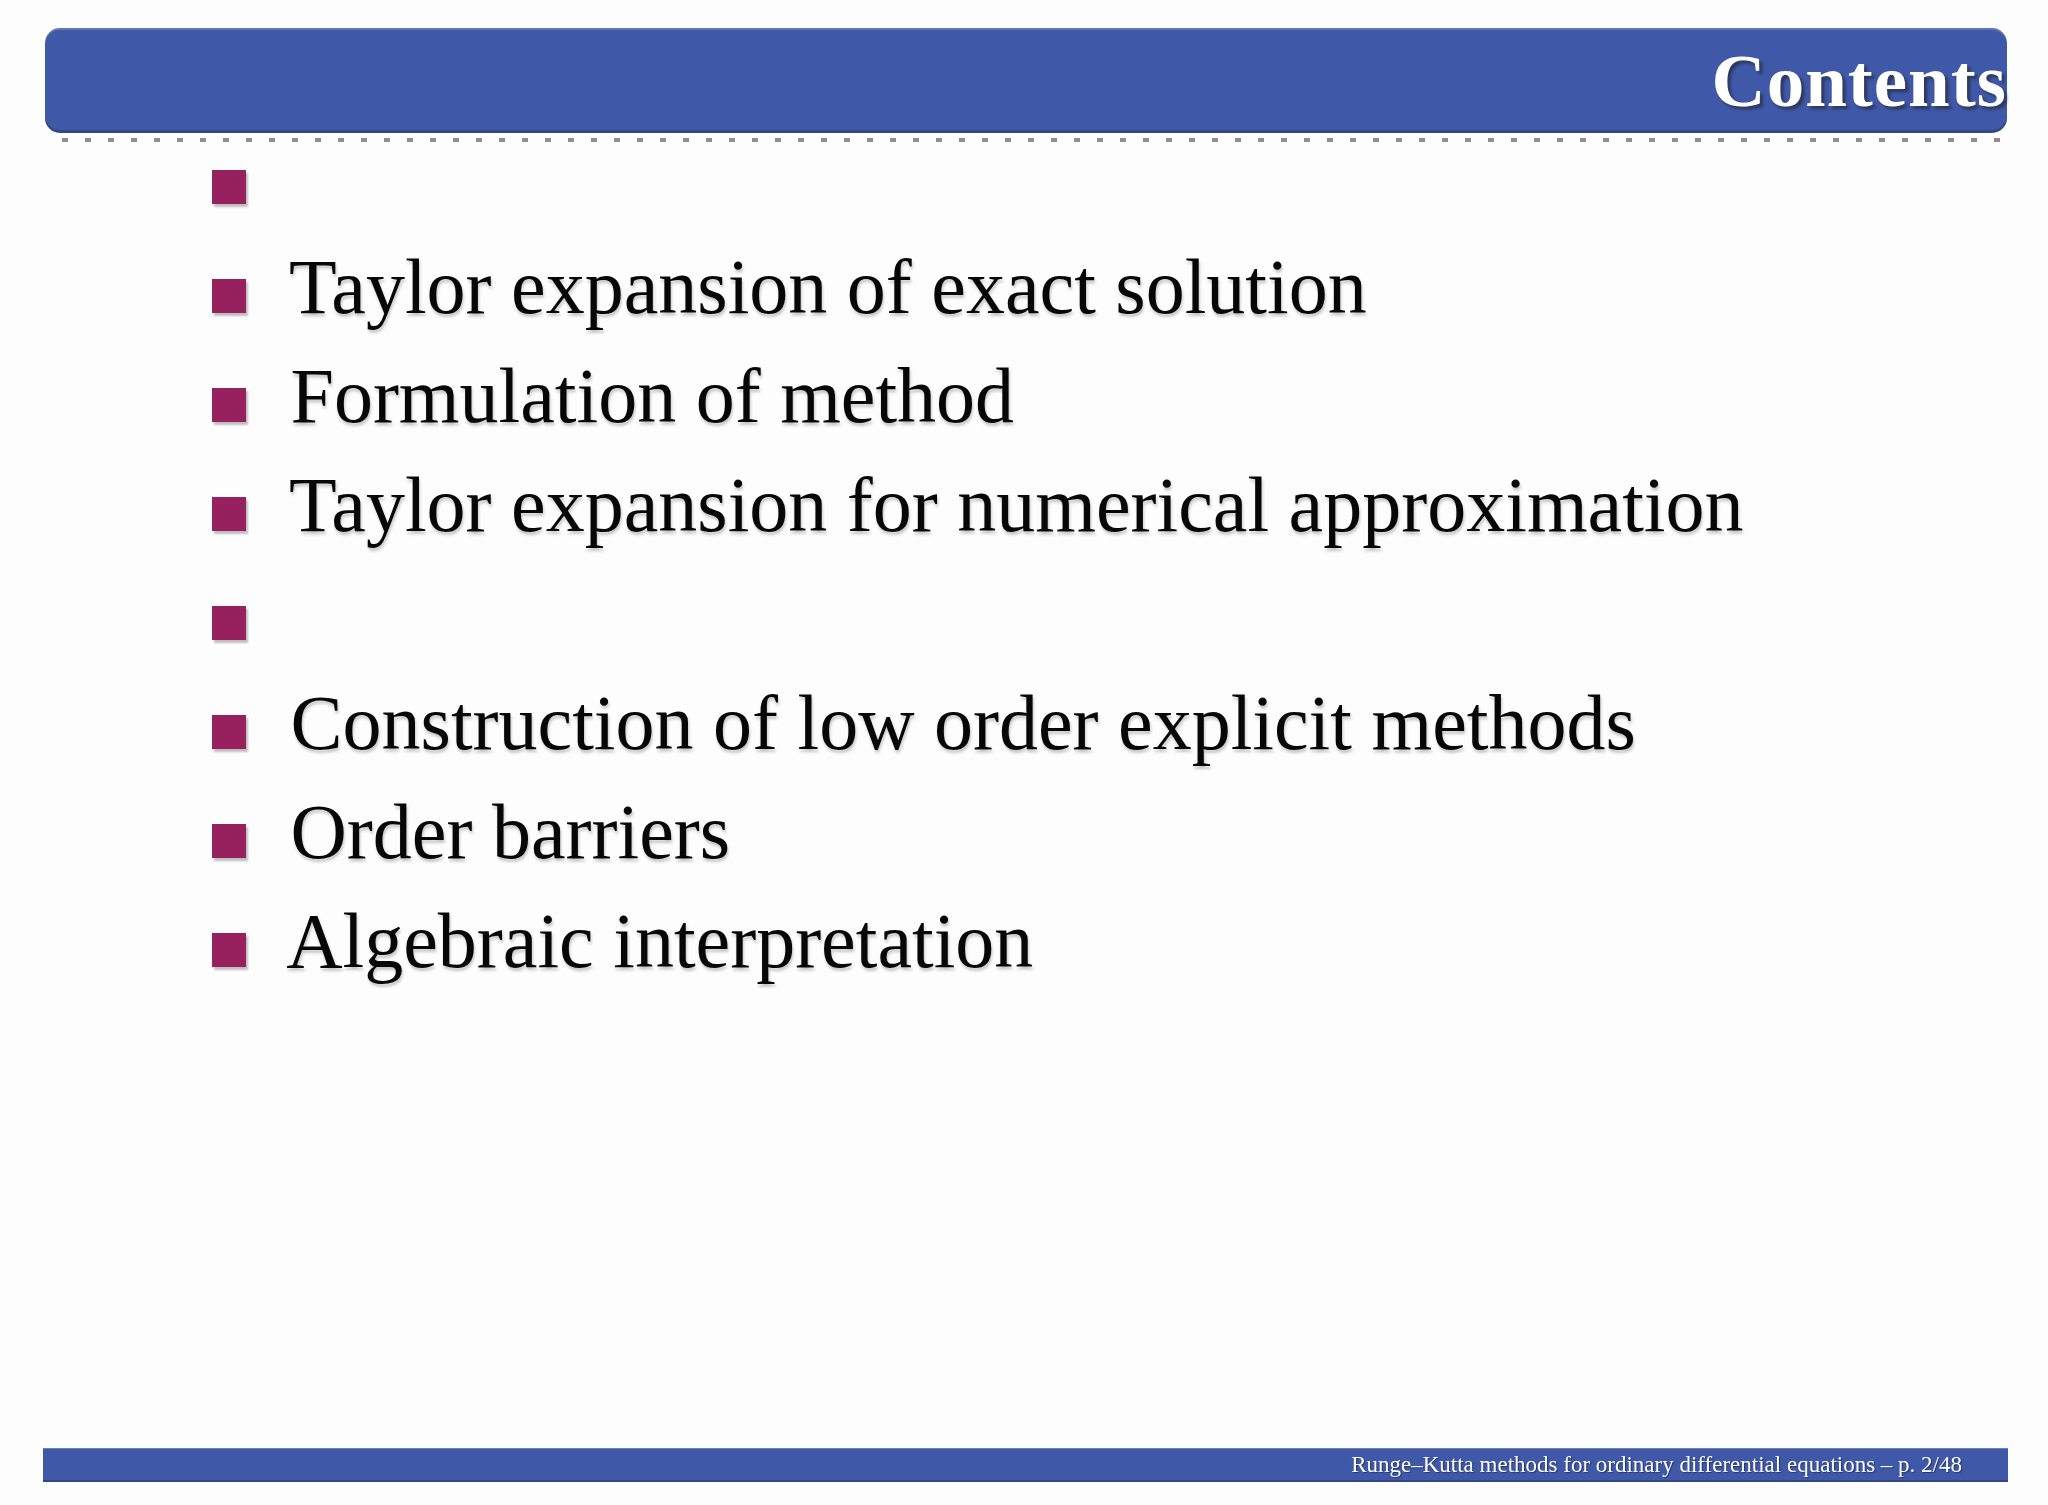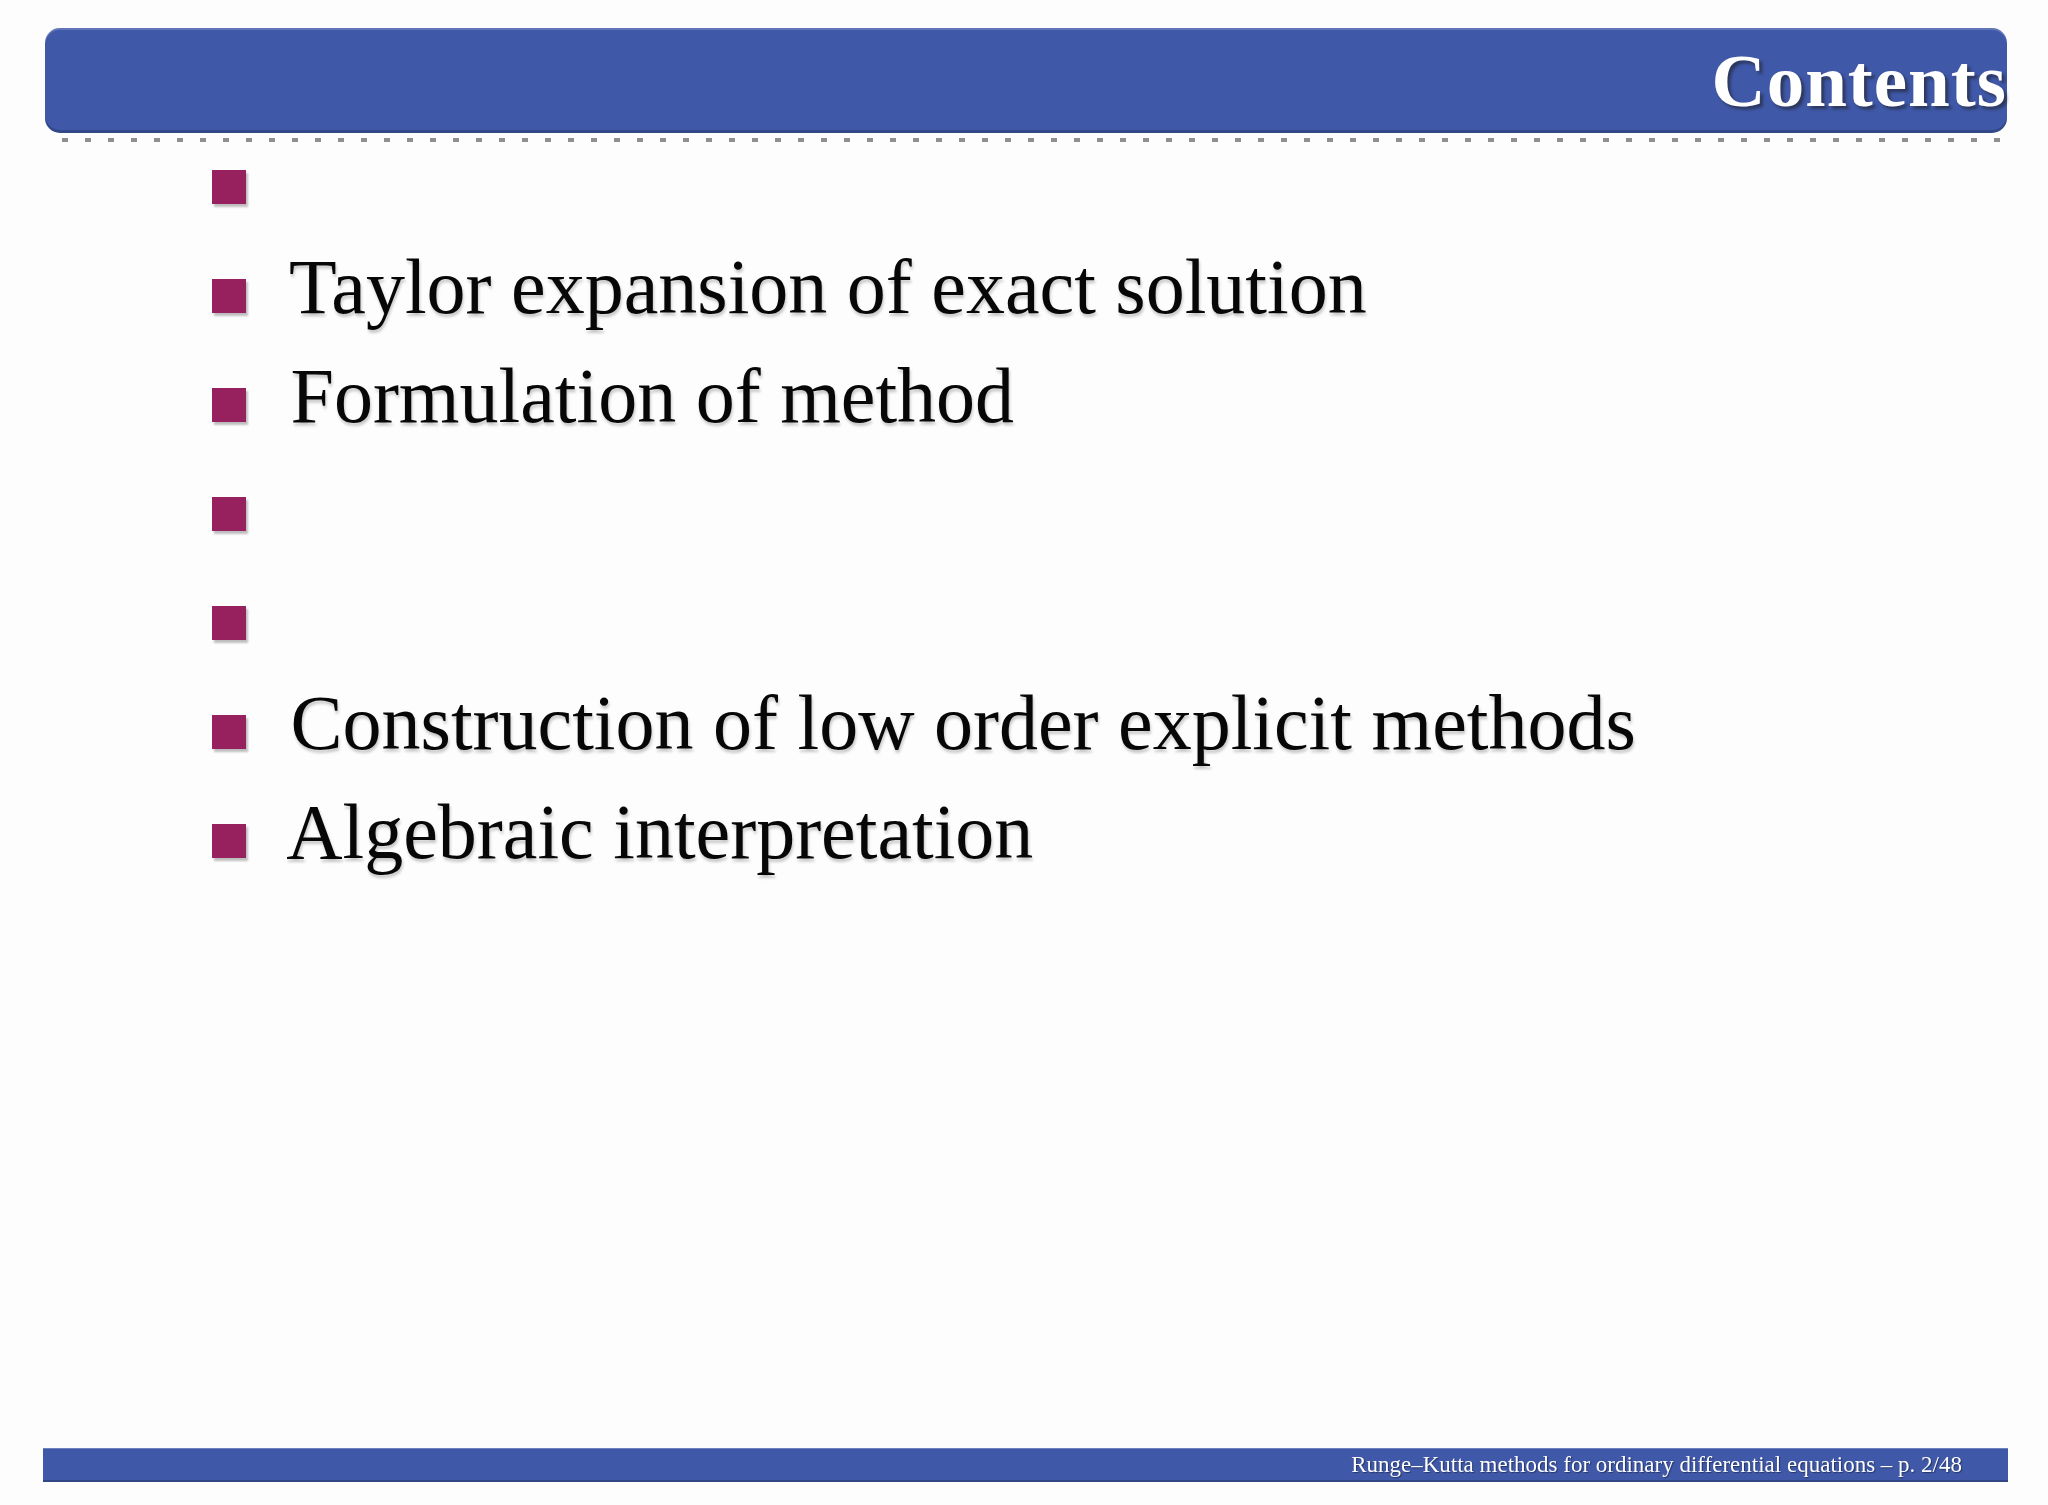--- a/index.html
+++ b/index.html
@@ -120,31 +120,36 @@
     <span class="item-label">Taylor expansion of exact solution</span>
   </li>
 
   <li class="item">
     <span class="bullet"></span>
     <span class="item-label">Formulation of method</span>
   </li>
 
   <li class="item">
     <span class="bullet"></span>
+    <span class="item-label">Taylor expansion for numerical approximation</span>
   </li>
 
   <li class="item">
     <span class="bullet"></span>
   </li>
 
   <li class="item">
     <span class="bullet"></span>
     <span class="item-label">Construction of low order explicit methods</span>
   </li>
 
+  <li class="item">
+    <span class="bullet"></span>
+    <span class="item-label">Order barriers</span>
+  </li>
 
   <li class="item">
     <span class="bullet"></span>
     <span class="item-label">Algebraic interpretation</span>
   </li>
 </ul>
 
   <div class="footer-bar">
     <span class="footer-caption">Runge–Kutta methods for ordinary differential equations – p. 2/48</span>
   </div>

